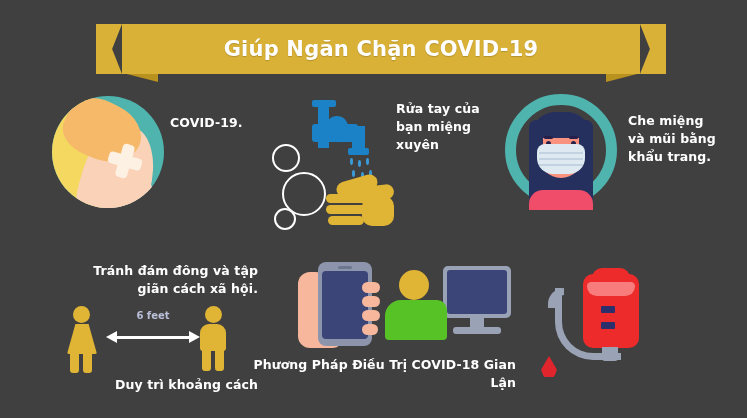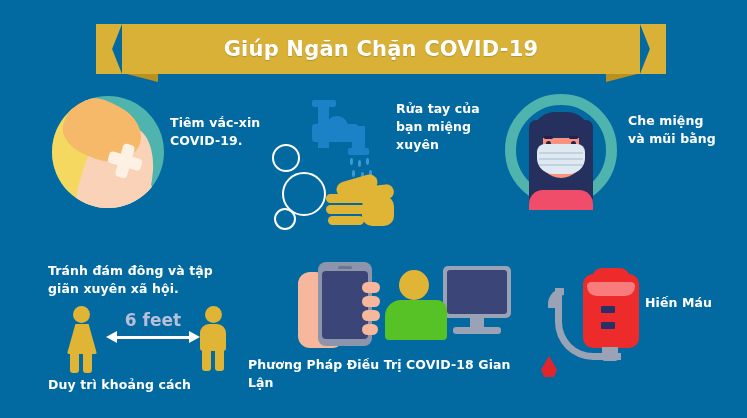--- a/index.html
+++ b/index.html
@@ -3,21 +3,21 @@
 <meta charset="utf-8">
 <style>
   html,body{margin:0;padding:0;}
   body{
     background:#2b2f6b;
     font-family:"DejaVu Sans","Liberation Sans",sans-serif;
   }
   #poster{
     position:relative;
     width:747px;height:418px;
-    background:#0369a1;
+    background:#404040;
     overflow:hidden;
   }
 
   
   .banner-wrap{position:absolute;left:0;top:10px;width:747px;height:68px;}
   .banner-tail{position:absolute;top:50px;width:34px;height:22px;background:#b9911f;}
   .banner-tail.left{left:124px;clip-path:polygon(0 0,100% 0,100% 100%,0 60%);}
   .banner-tail.right{right:107px;clip-path:polygon(0 0,100% 0,100% 60%,0 100%);}
   .banner-main{
     position:absolute;left:122px;top:14px;width:518px;height:50px;
@@ -34,21 +34,21 @@
     display:flex;align-items:center;justify-content:center;
     color:#ffffff;font-size:21px;font-weight:bold;letter-spacing:.2px;
     text-shadow:0 1px 1px rgba(0,0,0,.18);
   }
 
   
   .cap{
     position:absolute;color:#ffffff;font-size:12.5px;font-weight:bold;
     line-height:1.45;letter-spacing:.1px;
   }
-  .cap.center{text-align:left;}
+  .cap.center{text-align:right;}
 
   
   .vax-circle{
     position:absolute;left:52px;top:96px;width:112px;height:112px;border-radius:50%;
     background:#4fb3ae;overflow:hidden;
   }
   .vax-hair{
     position:absolute;left:-26px;top:-8px;width:86px;height:132px;
     background:#f4d860;border-radius:50% 46% 42% 50%;
     transform:rotate(-6deg);
@@ -107,21 +107,21 @@
   .mw-body{position:absolute;left:24px;top:96px;width:64px;height:22px;background:#ef4d6a;border-radius:14px 14px 0 0;}
 
   
   .person{position:absolute;}
   .p-head{position:absolute;width:17px;height:17px;background:#e0b434;border-radius:50%;}
   .p-body-m{position:absolute;width:26px;height:27px;background:#e0b434;border-radius:9px 9px 3px 3px;}
   .p-body-f{position:absolute;width:30px;height:30px;background:#e0b434;clip-path:polygon(28% 0,72% 0,100% 100%,0 100%);border-radius:8px 8px 2px 2px;}
   .p-leg{position:absolute;width:9px;height:21px;background:#e0b434;border-radius:0 0 3px 3px;}
   .six-feet{
     position:absolute;left:112px;top:310px;width:82px;text-align:center;
-    color:#b9bfd8;font-size:17px;font-weight:bold;
+    color:#b9bfd8;font-size:10px;font-weight:bold;
   }
   .arrow-line{position:absolute;left:115px;top:336px;width:76px;height:3px;background:#ffffff;border-radius:2px;}
   .arrow-head{position:absolute;top:331px;width:0;height:0;border-top:6.5px solid transparent;border-bottom:6.5px solid transparent;}
   .arrow-head.l{left:106px;border-right:11px solid #ffffff;}
   .arrow-head.r{left:189px;border-left:11px solid #ffffff;}
 
   
   .phone-body{position:absolute;left:318px;top:262px;width:54px;height:84px;background:#8c95ab;border-radius:8px;}
   .phone-screen{position:absolute;left:322px;top:271px;width:46px;height:68px;background:#3b4578;border-radius:4px;}
   .phone-speaker{position:absolute;left:338px;top:266px;width:14px;height:3px;background:#6d768f;border-radius:2px;}
@@ -162,21 +162,20 @@
     <div class="vax-hair"></div>
     <div class="vax-arm"></div>
     <div class="vax-forearm"></div>
     <div class="vax-sleeve"></div>
     <div class="bandage">
       <i class="h"></i>
         <i class="v"></i>
     </div>
   </div>
   <div class="cap" style="left:170px;top:114px;width:110px;">
-    <div>Tiêm vắc-xin</div>
     <div>COVID-19.</div>
   </div>
 
   <div class="wash">
     <div class="tap-top"></div>
     <div class="tap-pipe"></div>
     <div class="tap-body"></div>
     <div class="tap-knob"></div>
     <div class="tap-spout"></div>
     <div class="tap-out"></div>
@@ -222,25 +221,26 @@
     <div class="mw-eye" style="left:66px;top:47px;"></div>
     <div class="mw-mask"></div>
     <div class="mw-maskline" style="top:58px;"></div>
     <div class="mw-maskline" style="top:64px;"></div>
     <div class="mw-maskline" style="top:70px;"></div>
     <div class="mw-body"></div>
   </div>
   <div class="cap" style="left:628px;top:112px;width:112px;">
     <div>Che miệng</div>
     <div>và mũi bằng</div>
+    <div>khẩu trang.</div>
   </div>
 
   <div class="cap center" style="left:48px;top:262px;width:210px;">
     <div>Tránh đám đông và tập</div>
-    <div>giãn xuyên xã hội.</div>
+    <div>giãn cách xã hội.</div>
   </div>
 
   <div class="person">
     <div class="p-head" style="left:73px;top:306px;"></div>
     <div class="p-body-f" style="left:67px;top:324px;"></div>
     <div class="p-leg" style="left:70px;top:352px;"></div>
     <div class="p-leg" style="left:83px;top:352px;"></div>
   </div>
 
   <div class="six-feet">6 feet</div>
@@ -286,17 +286,14 @@
     <div class="tube2"></div>
     <div class="tube"></div>
     <div class="bag-handle"></div>
     <div class="bag"></div>
     <div class="bag-fluid"></div>
     <div class="bag-slot" style="top:306px;"></div>
     <div class="bag-slot" style="top:322px;"></div>
     <div class="bag-nozzle"></div>
     <div class="blood-drop"></div>
   </div>
-  <div class="cap" style="left:645px;top:294px;width:96px;">
-    <div>Hiến Máu</div>
-  </div>
 
 </div>
 
 </body></html>

